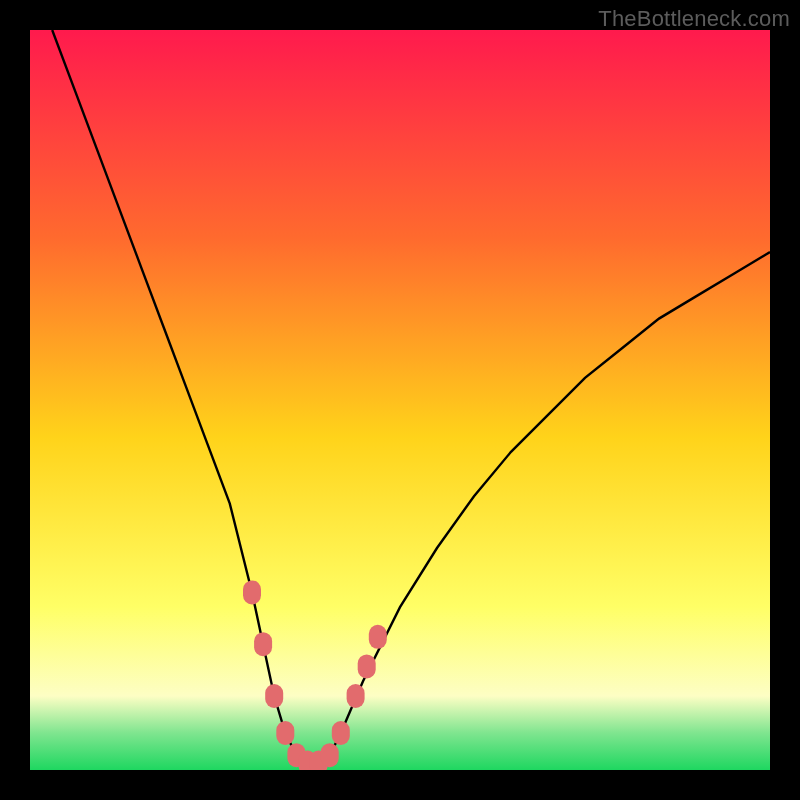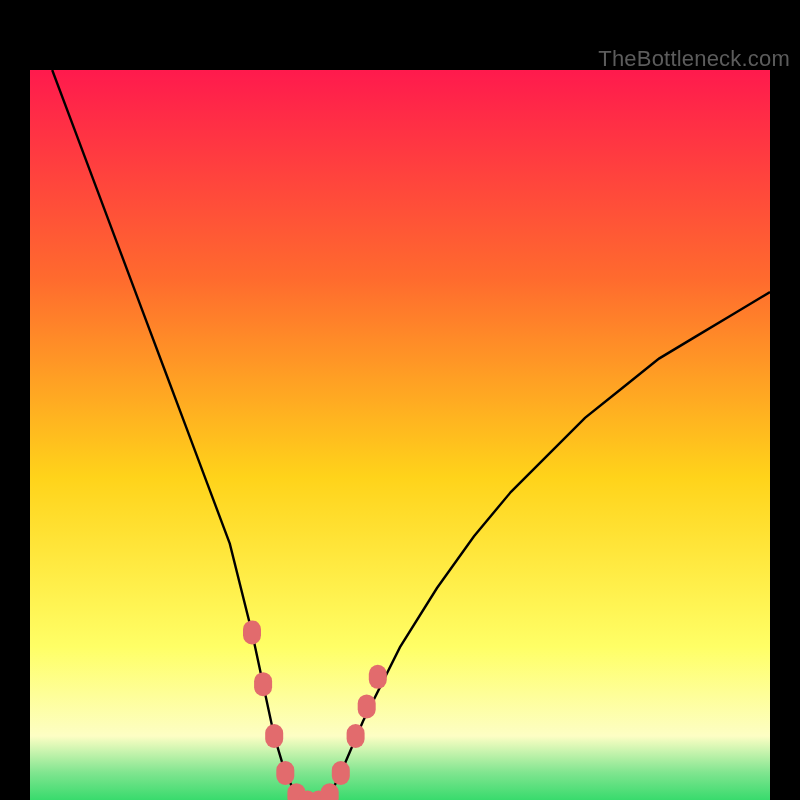--- a/index.html
+++ b/index.html
@@ -11,21 +11,20 @@
     overflow: hidden;
     font-family: Arial, Helvetica, sans-serif;
   }
   .frame {
     position: absolute;
     top: 0;
     left: 0;
     width: 800px;
     height: 564px;
     background: #000000;
-    margin-top: 40px;
   }
   .plot {
     position: absolute;
     top: 30px;
     left: 30px;
     width: 740px;
     height: 740px;
     overflow: hidden;
   }
   .watermark {

